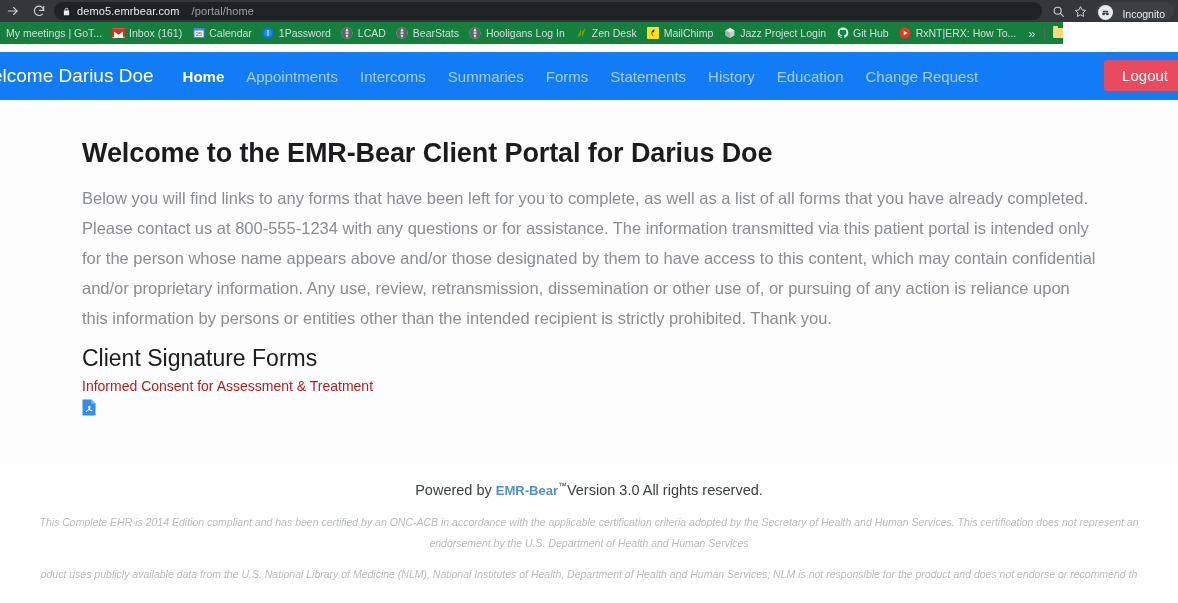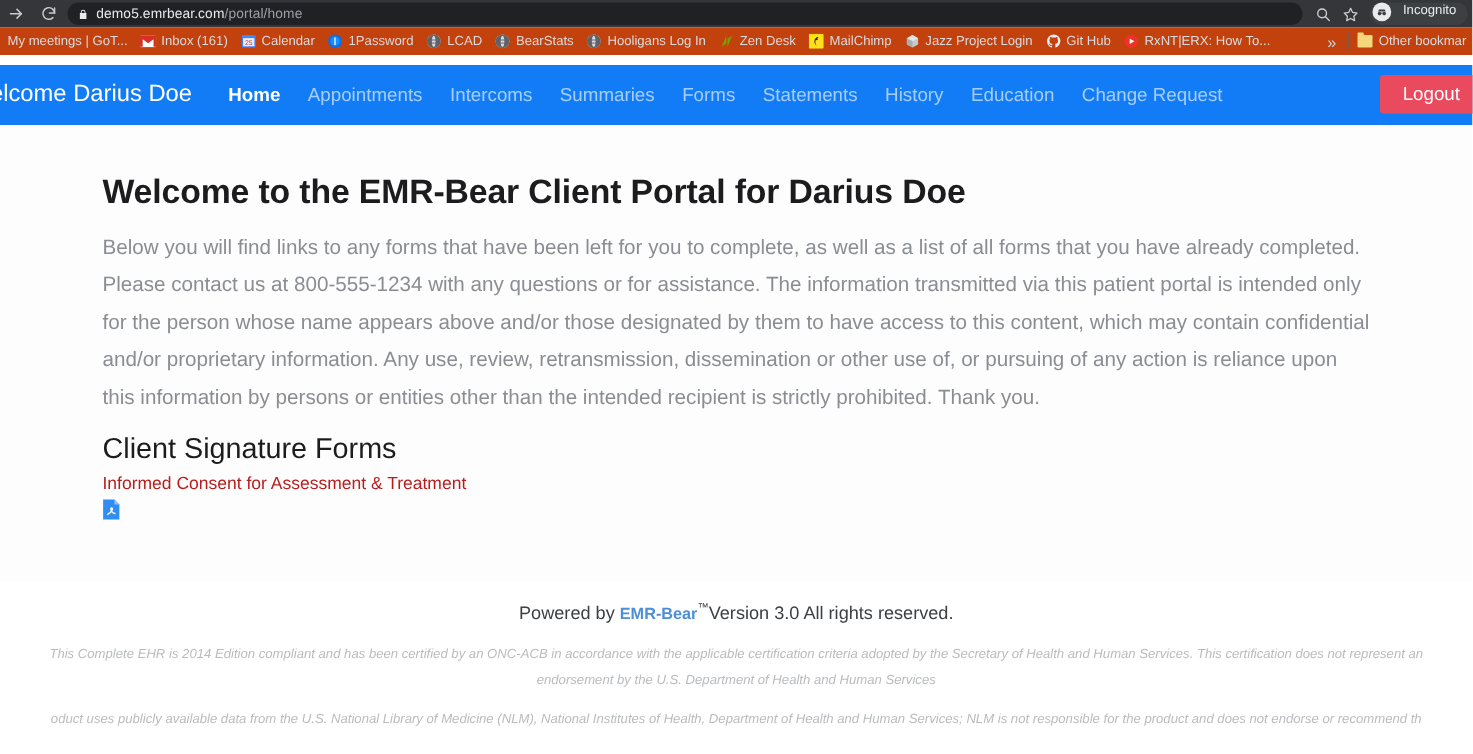--- a/index.html
+++ b/index.html
@@ -29,42 +29,42 @@
     background: #202124; border-radius: 9px;
     display: flex; align-items: center; padding: 0 8px;
     min-width: 0;
   }
   .lock-ico { flex: 0 0 auto; margin-right: 6px; display:flex; }
   .url-text {
     font-size: 11px; color: #e8eaed; white-space: nowrap;
     overflow: hidden; text-overflow: ellipsis;
     letter-spacing: .1px;
   }
-  .url-text .dim { color: #9aa0a6; }
+  .url-text .dim { color: #9aa0a6; padding-left: 12px; }
   .omni-right { flex: 0 0 auto; display:flex; align-items:center; gap: 2px; }
   .chrome-icon {
     width: 20px; height: 18px; display: flex; align-items: center; justify-content: center;
     color: #cdd1d5;
   }
   .incognito-pill {
-    display: flex; align-items: flex-start; gap: 9px;
+    display: flex; align-items: flex-end; gap: 9px;
     height: 18px; background: #3c4043; border-radius: 9px;
     padding: 0 9px 0 2px; margin-left: 4px; margin-right: 4px;
   }
   .incognito-avatar {
     width: 15px; height: 15px; border-radius: 50%;
     background: #e8eaed; display: flex; align-items: center; justify-content: center;
     flex: 0 0 auto;
   }
   .incognito-label { font-size: 10.5px; color: #e8eaed; white-space: nowrap; }
 
   
   .bookmarks-bar {
-    position: absolute; top: 22px; left: 0; width: 1178px; height: 22px;
-    background: #c2410c;
+    position: absolute; top: 22px; left: 0; width: 1063px; height: 22px;
+    background: #15803d;
     display: flex; align-items: center; overflow: hidden;
   }
   .bm {
     display: flex; align-items: center; gap: 4px;
     height: 18px; padding: 0 5px; flex: 0 0 auto;
     white-space: nowrap;
   }
   .bm-label { font-size: 10.5px; color: #dadce0; white-space: nowrap; }
   .bm-ico { width: 13px; height: 13px; flex: 0 0 auto; display: flex; align-items: center; justify-content: center; }
   .bm-ico svg { display:block; }

